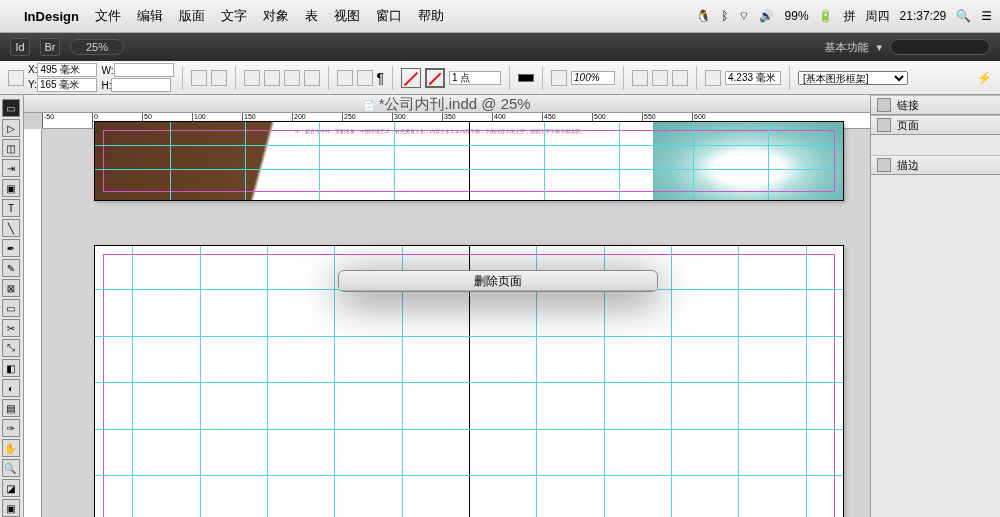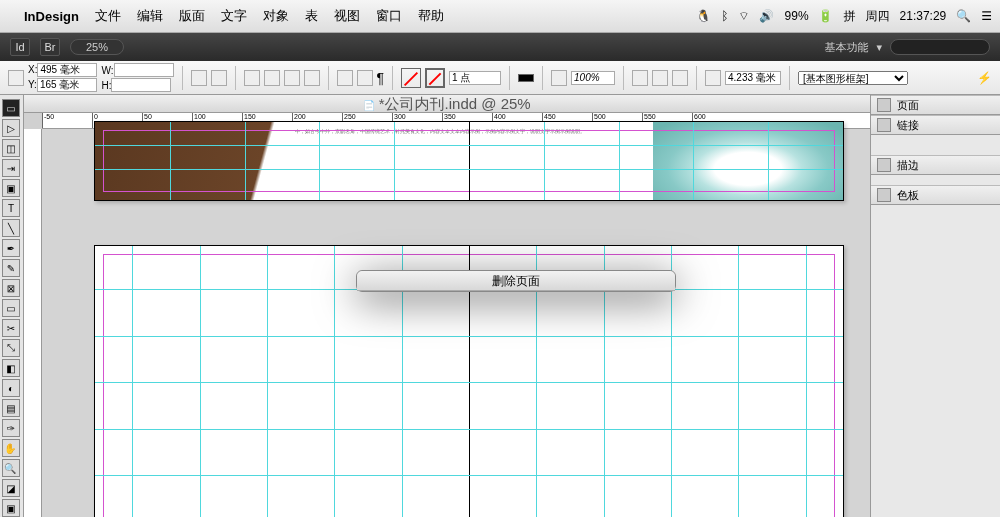--- a/index.html
+++ b/index.html
@@ -46,21 +46,21 @@
 .guides .gh { position: absolute; left: 0; right: 0; height: 1px; background: #4fd8dd; }
 .guides .gv { position: absolute; top: 0; bottom: 0; width: 1px; background: #4fd8dd; }
 .page .center { position: absolute; top:0; bottom:0; left:50%; width:1px; background:#000; }
 .beans { position: absolute; left: 0; top: 0; width: 370px; height: 100%; background: linear-gradient(105deg,#5a3820 0%, #6b4428 45%, transparent 46%); }
 .cup { position: absolute; right: 0; top: 0; width: 190px; height: 100%; background: radial-gradient(ellipse at 50% 60%, #fff 25%, #b7e2e0 40%, #88c9c6 60%, #6bb5b0 90%); }
 .lorem { position: absolute; left: 200px; right: 200px; top: 6px; font-size: 5px; color: #666; line-height: 1.3; }
 
 .panels { width: 130px; background: #e8e8e8; border-left: 1px solid #999; }
 .panel-hdr { height: 20px; background: linear-gradient(#f0f0f0,#dcdcdc); border-bottom: 1px solid #999; border-top: 1px solid #bbb; font-size: 11px; display: flex; align-items: center; padding: 0 6px; gap: 6px; cursor: pointer; }
 .panel-hdr .pico { width: 14px; height: 14px; border: 1px solid #888; background: #ccc; }
-.modal { position: absolute; top: 270px; left: 356px; width: 320px; background: linear-gradient(#ececec,#e0e0e0); border: 1px solid #888; border-radius: 6px; box-shadow: 0 8px 40px rgba(0,0,0,0.6); pointer-events: auto; }
+.modal { position: absolute; top: 270px; left: 338px; width: 320px; background: linear-gradient(#ececec,#e0e0e0); border: 1px solid #888; border-radius: 6px; box-shadow: 0 8px 40px rgba(0,0,0,0.6); pointer-events: auto; }
 .modal .title { height: 20px; background: linear-gradient(#f2f2f2,#d8d8d8); text-align: center; font-size: 12px; line-height: 20px; border-bottom: 1px solid #aaa; border-radius: 6px 6px 0 0; }
 .modal .body { padding: 14px 14px 12px; display: flex; align-items: flex-start; gap: 8px; }
 .modal .label { font-size: 12px; padding-top: 4px; text-align: right; flex: 0 0 58px; }
 .modal select { width: 130px; height: 20px; font-size: 12px; border: 1px solid #888; background: #fff; }
 .modal .btns { display: flex; flex-direction: column; gap: 6px; }
 .modal button { width: 72px; height: 20px; font-size: 12px; border: 1px solid #777; border-radius: 10px; background: linear-gradient(#fff,#ddd); cursor: pointer; }
 .modal button.primary { background: linear-gradient(#cfe6fb,#7fb5ea); border: 1px solid #4a7db5; }
 </style>
 </head>
 <body>
@@ -235,34 +235,30 @@
             <div class="gh" style="top:64%"></div>
             <div class="gh" style="top:77%"></div>
         </div>
       </div>
     </div>
   </div>
 
   <div class="panels">
     <div class="panel-hdr">
         <span class="pico"></span>
-        <span>页面</span>
+        <span>链接</span>
       </div>
     <div class="panel-hdr">
         <span class="pico"></span>
-        <span>链接</span>
+        <span>页面</span>
       </div>
     <div style="height:20px"></div>
     <div class="panel-hdr">
         <span class="pico"></span>
         <span>描边</span>
       </div>
     <div style="height:10px"></div>
-    <div class="panel-hdr">
-        <span class="pico"></span>
-        <span>色板</span>
-      </div>
   </div>
 </div>
 
 <div class="modal">
   <div class="title">删除页面</div>
 </div>
 
 </body></html>

